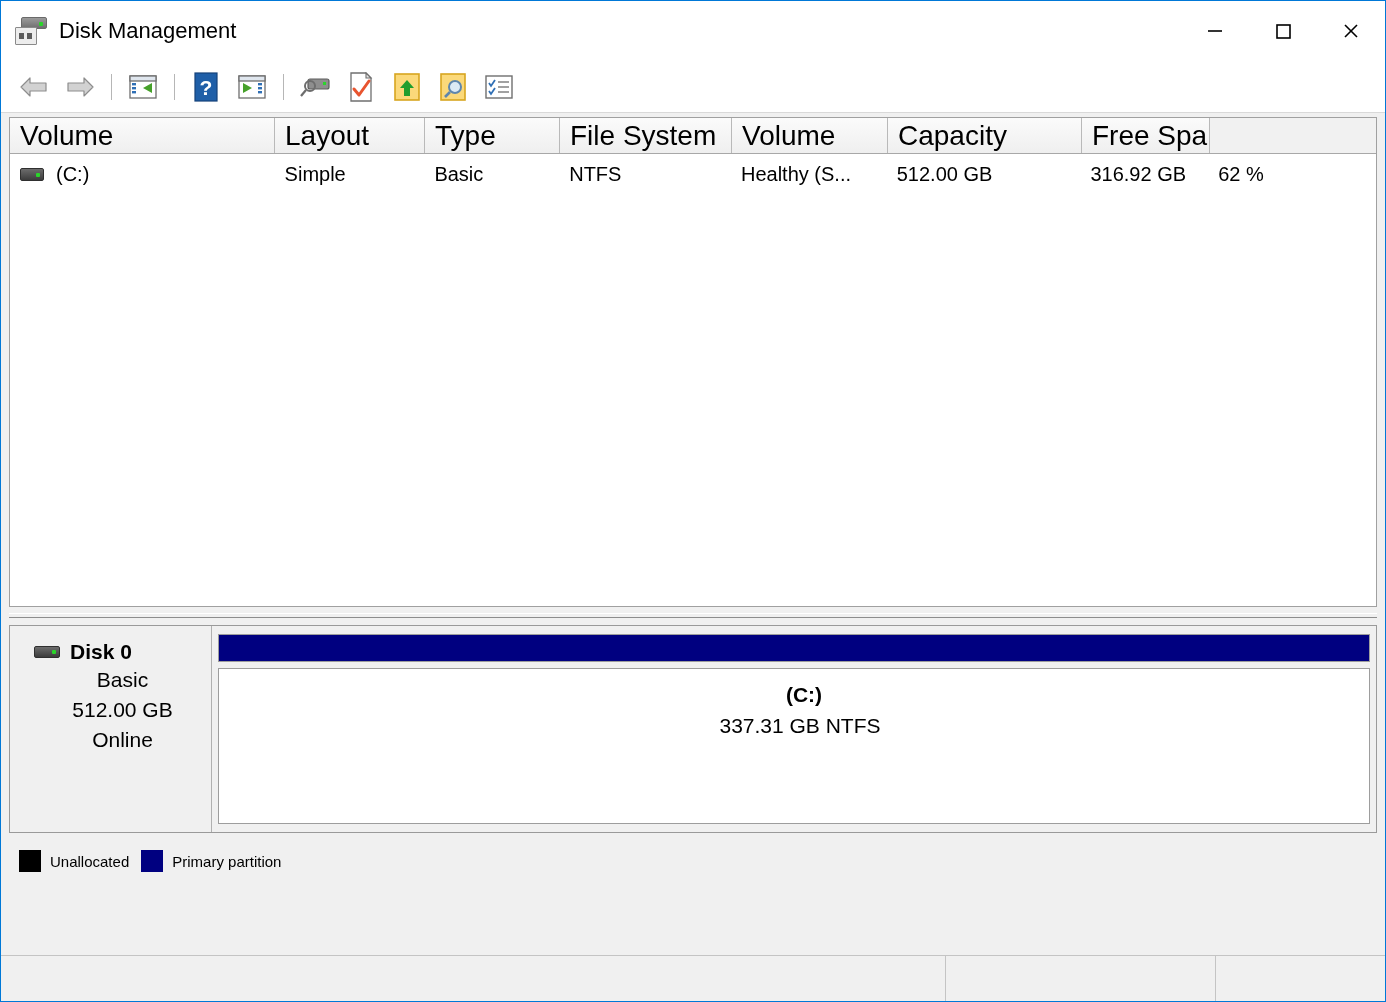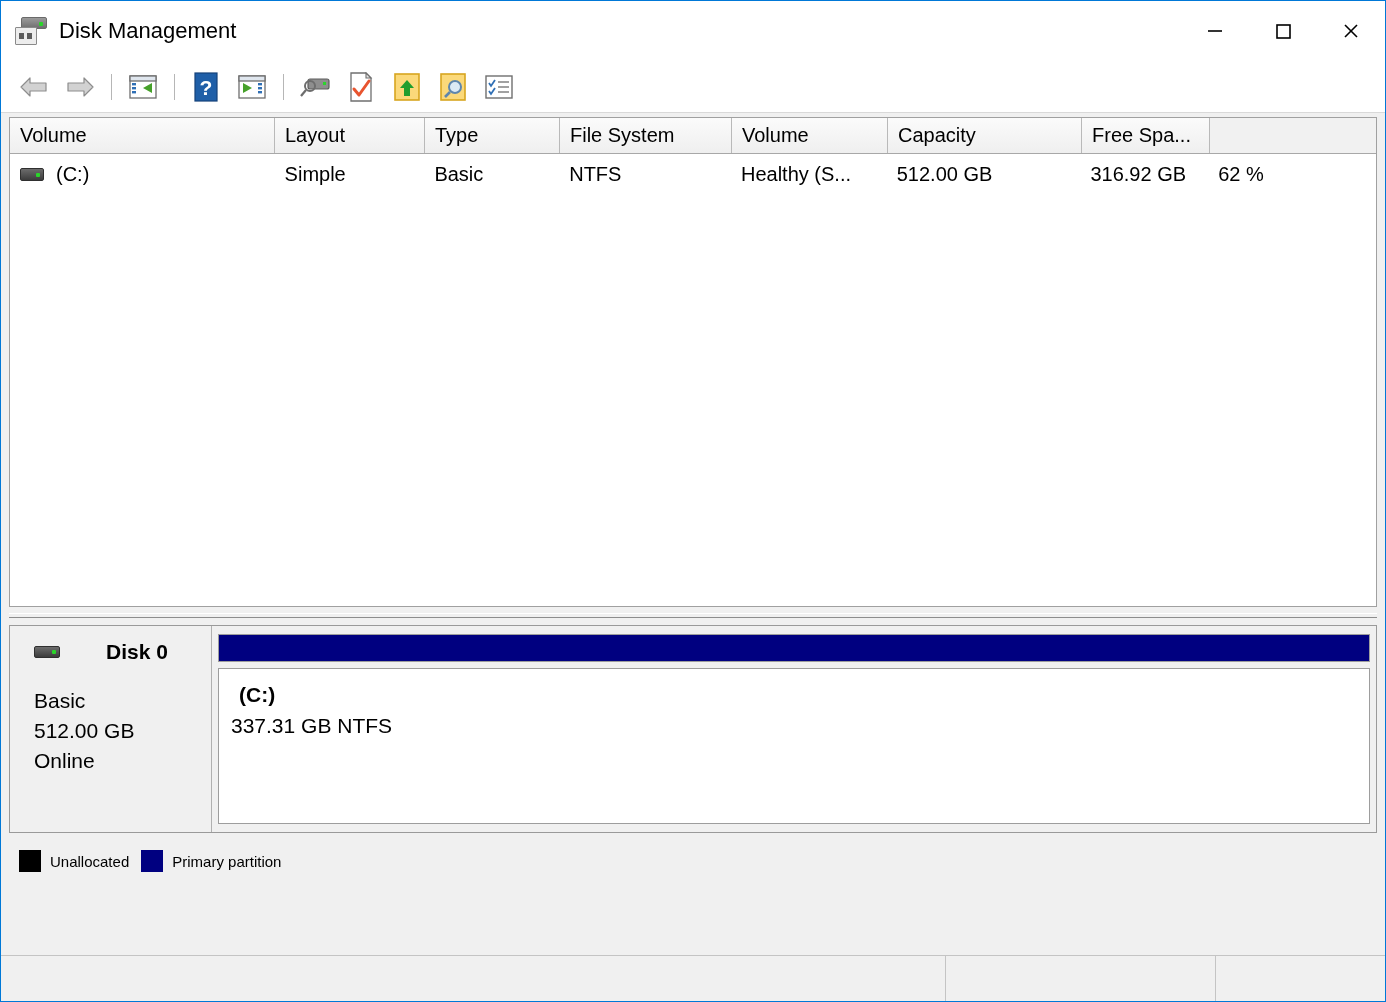--- a/index.html
+++ b/index.html
@@ -16,20 +16,21 @@
   .window {
     position: absolute;
     left: 0; top: 0;
     width: 1386px;
     height: 1002px;
     box-sizing: border-box;
     border: 1px solid #0078d7;
     background: #f0f0f0;
     display: flex;
     flex-direction: column;
+    text-align: center;
   }
 
   
   .titlebar {
     height: 60px;
     flex: 0 0 60px;
     background: #ffffff;
     display: flex;
     align-items: center;
     position: relative;
@@ -153,21 +154,21 @@
     display: flex;
     height: 36px;
     flex: 0 0 36px;
     background: #f1f1f1;
     border-bottom: 1px solid #a8a8a8;
     box-sizing: border-box;
   }
   .hdrcell {
     box-sizing: border-box;
     border-right: 1px solid #b9b9b9;
-    font-size: 20px;
+    font-size: 28px;
     color: #000;
     display: flex;
     align-items: center;
     padding-left: 10px;
     white-space: nowrap;
     overflow: hidden;
     background: linear-gradient(#fbfbfb, #efefef);
   }
   .datarow {
     display: flex;
@@ -239,22 +240,21 @@
     box-sizing: border-box;
     padding: 14px 0 0 24px;
     background: #f0f0f0;
   }
   .disk-title {
     display: flex;
     align-items: center;
     font-size: 21px;
     font-weight: bold;
     color: #000;
-    margin-bottom: 22px;
-    gap: 36px;
+    margin-bottom: 1px;
   }
   .disk-icon {
     width: 26px; height: 12px;
     background: linear-gradient(#6c6c6c, #3c3c3c);
     border: 1px solid #2f2f2f;
     border-radius: 2px;
     box-sizing: border-box;
     position: relative;
     margin-right: 10px;
     flex: 0 0 26px;

